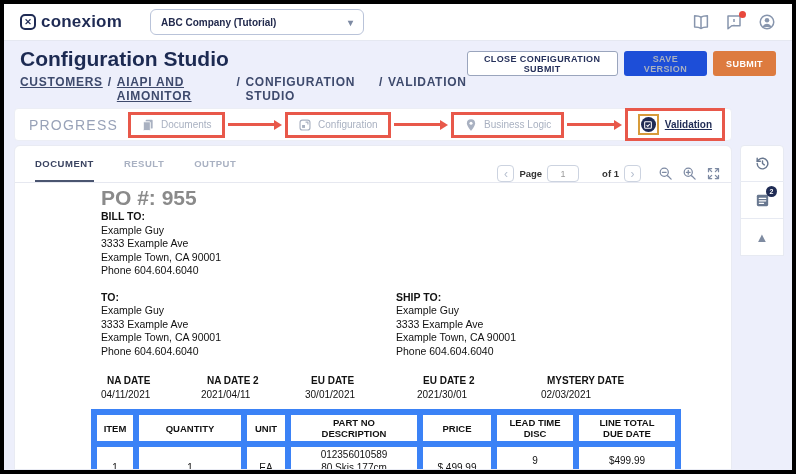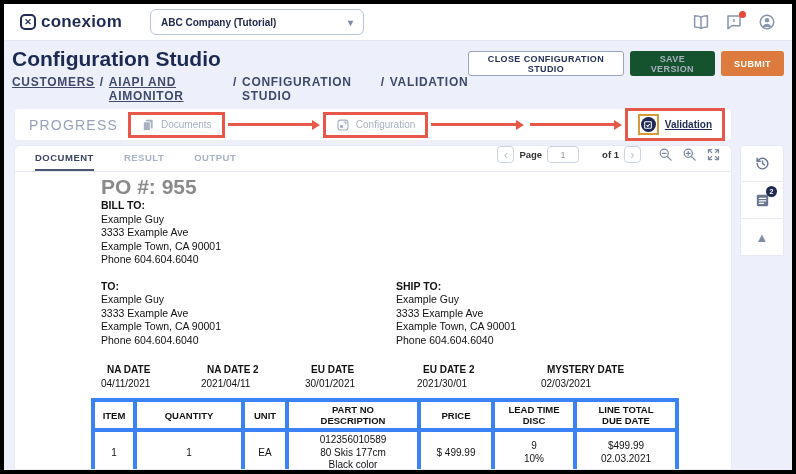--- a/index.html
+++ b/index.html
@@ -21,30 +21,30 @@
                     padding:0 10px; font-size:10px; font-weight:bold; color:#222a4d; cursor:pointer; }
   .company-select .chev { margin-left:auto; color:#7d8aa3; font-size:10px; }
   .topbar-icons { margin-left:auto; display:flex; align-items:center; gap:15px; color:#8795ad; }
   .icon-btn { position:relative; width:18px; height:18px; cursor:pointer; }
   .icon-btn svg { width:18px; height:18px; display:block; }
   .red-dot { position:absolute; top:-2px; right:-3px; width:7px; height:7px;
              border-radius:50%; background:#e8483c; }
 
   
   .title-row { display:flex; justify-content:center; align-items:flex-start;
-               padding:6px 8px 5px; flex:0 0 auto; }
+               padding:6px 16px 5px; flex:0 0 auto; }
   .page-title { font-size:21px; color:#1c2a52; font-weight:bold; }
   .breadcrumb { margin-top:4px; font-size:12px; font-weight:bold; letter-spacing:.7px;
                 color:#3e4a6d; display:flex; gap:5px; }
   .breadcrumb .crumb-link { text-decoration:underline; cursor:pointer; }
   .actions { display:flex; gap:6px; margin-top:4px; }
   .btn { height:25px; border-radius:3px; font-size:9px; font-weight:bold; letter-spacing:.4px;
          padding:0 12px; display:flex; align-items:center; border:1px solid transparent; cursor:pointer; }
   .btn-close { background:#fff; border-color:#9aa5bd; color:#25305a; }
-  .btn-save { background:#14532d; color:#a9b0bf; cursor:default; }
+  .btn-save { background:#1d4ed8; color:#a9b0bf; cursor:default; }
   .btn-submit { background:#dd7b3f; color:#fff; }
 
   
   .content-row { flex:1; display:flex; padding:0 8px 0 10px; min-height:0; }
   .left-col { flex:1; display:flex; flex-direction:column; min-width:0; }
 
   
   .progress-wrap { height:33px; background:#fff; border-radius:4px; border:1px solid #eceef5;
                    display:flex; align-items:center; padding:0 6px 0 14px; margin-bottom:4px; flex:0 0 auto; }
   .progress-label { font-size:14px; letter-spacing:1.2px; color:#98a2b8; margin-right:10px; }
@@ -59,21 +59,21 @@
                 display:flex; align-items:center; justify-content:center; }
   .val-circle svg { width:10px; height:10px; color:#fff; }
   .arrow { flex:1; display:flex; align-items:center; margin:0 3px; min-width:24px; }
   .arrow .shaft { flex:1; height:3px; background:#e8584a; }
   .arrow .head { width:0; height:0; border-left:8px solid #e8584a;
                  border-top:5px solid transparent; border-bottom:5px solid transparent; }
 
   
   .viewer { flex:1; background:#fff; border:1px solid #e9ebf3; border-radius:6px 6px 0 0;
             display:flex; flex-direction:column; min-height:0; }
-  .tabbar { height:26px; border-bottom:1px solid #e6e8f0; display:flex; align-items:flex-start;
+  .tabbar { height:37px; border-bottom:1px solid #e6e8f0; display:flex; align-items:flex-end;
             padding:0 10px 0 20px; flex:0 0 auto; }
   .tab { font-size:9.5px; font-weight:bold; letter-spacing:.5px; color:#a9b1c2; margin-right:30px;
          height:100%; display:flex; align-items:center; border-bottom:2px solid transparent; cursor:pointer; }
   .tab.active { color:#3a4360; border-bottom-color:#4a5570; }
   .pager { margin-left:auto; display:flex; align-items:center; gap:5px; color:#5b6478; }
   .pg-btn { width:17px; height:17px; border:1px solid #ccd3e0; border-radius:4px; background:#fff;
             display:flex; align-items:center; justify-content:center; color:#b6bfcf;
             font-size:12px; line-height:1; cursor:pointer; }
   .pg-label { font-size:9.5px; font-weight:bold; color:#333; }
   .pg-of { font-size:9.5px; font-weight:bold; color:#333;margin-left:18px; }
@@ -93,21 +93,21 @@
   .addr-lines { white-space:pre-line; }
   .bill-to { }
   .addr-row { display:flex; margin-top:13px; }
   .to-block { width:295px; }
   .dates-row { display:flex; margin-top:17px; font-size:10px; }
   .date-col { }
   .dc0 { width:100px; } .dc1 { width:104px; } .dc2 { width:112px; } .dc3 { width:124px; }
   .date-label { font-weight:bold; padding-left:6px; }
   .date-value { margin-top:3px; }
   .po-table { border-collapse:collapse; margin:9px 0 0 -10px; font-size:10px; }
-  .po-table th, .po-table td { border:4px solid #3b82f6; text-align:center;
+  .po-table th, .po-table td { border:6px solid #3b82f6; text-align:center;
                                padding:2px 4px; white-space:pre-line; }
   .po-table th { font-size:9.5px; line-height:11px; height:30px; }
   .po-table td { line-height:12.5px; height:41px; }
 
   
   .rail { width:44px; margin-left:8px; margin-top:37px; display:flex; flex-direction:column; flex:0 0 auto; }
   .rail-cell { height:37px; background:#fff; border:1px solid #e7eaf2; border-top:none;
                display:flex; align-items:center; justify-content:center; color:#68778f;
                position:relative; cursor:pointer; }
   .rail-cell:first-child { border-top:1px solid #e7eaf2; border-radius:4px 4px 0 0; }
@@ -163,21 +163,21 @@
         <span class="crumb-link">CUSTOMERS</span>
         <span class="sep">/</span>
         <span class="crumb-link">AIAPI AND AIMONITOR</span>
         <span class="sep">/</span>
         <span>CONFIGURATION STUDIO</span>
         <span class="sep">/</span>
         <span>VALIDATION</span>
       </nav>
     </div>
     <div class="actions">
-      <button class="btn btn-close">CLOSE CONFIGURATION STUDIO</button>
+      <button class="btn btn-close">CLOSE CONFIGURATION SUBMIT</button>
       <button class="btn btn-save">SAVE VERSION</button>
       <button class="btn btn-submit">SUBMIT</button>
     </div>
   </section>
 
   <div class="content-row">
     <div class="left-col">
 
       <div class="progress-wrap">
         <span class="progress-label">PROGRESS</span>
@@ -202,20 +202,27 @@
             <path d="M13 7h4v4"></path>
           </svg>
           <span class="step-label">Configuration</span>
         </div>
 
         <div class="arrow">
           <span class="shaft"></span>
             <span class="head"></span>
         </div>
 
+        <div class="step-box">
+          <svg viewBox="0 0 24 24" fill="currentColor" stroke="none">
+            <path d="M12 2a7 7 0 0 0-7 7c0 5 7 13 7 13s7-8 7-13a7 7 0 0 0-7-7z"></path>
+            <circle cx="12" cy="9" r="2.6" fill="#fff"></circle>
+          </svg>
+          <span class="step-label">Business Logic</span>
+        </div>
 
         <div class="arrow">
           <span class="shaft"></span>
             <span class="head"></span>
         </div>
 
         <div class="step-box active">
           <span class="gold-box">
             <span class="val-circle">
               <svg viewBox="0 0 24 24" fill="none" stroke="currentColor" stroke-width="2.5" stroke-linejoin="round">

